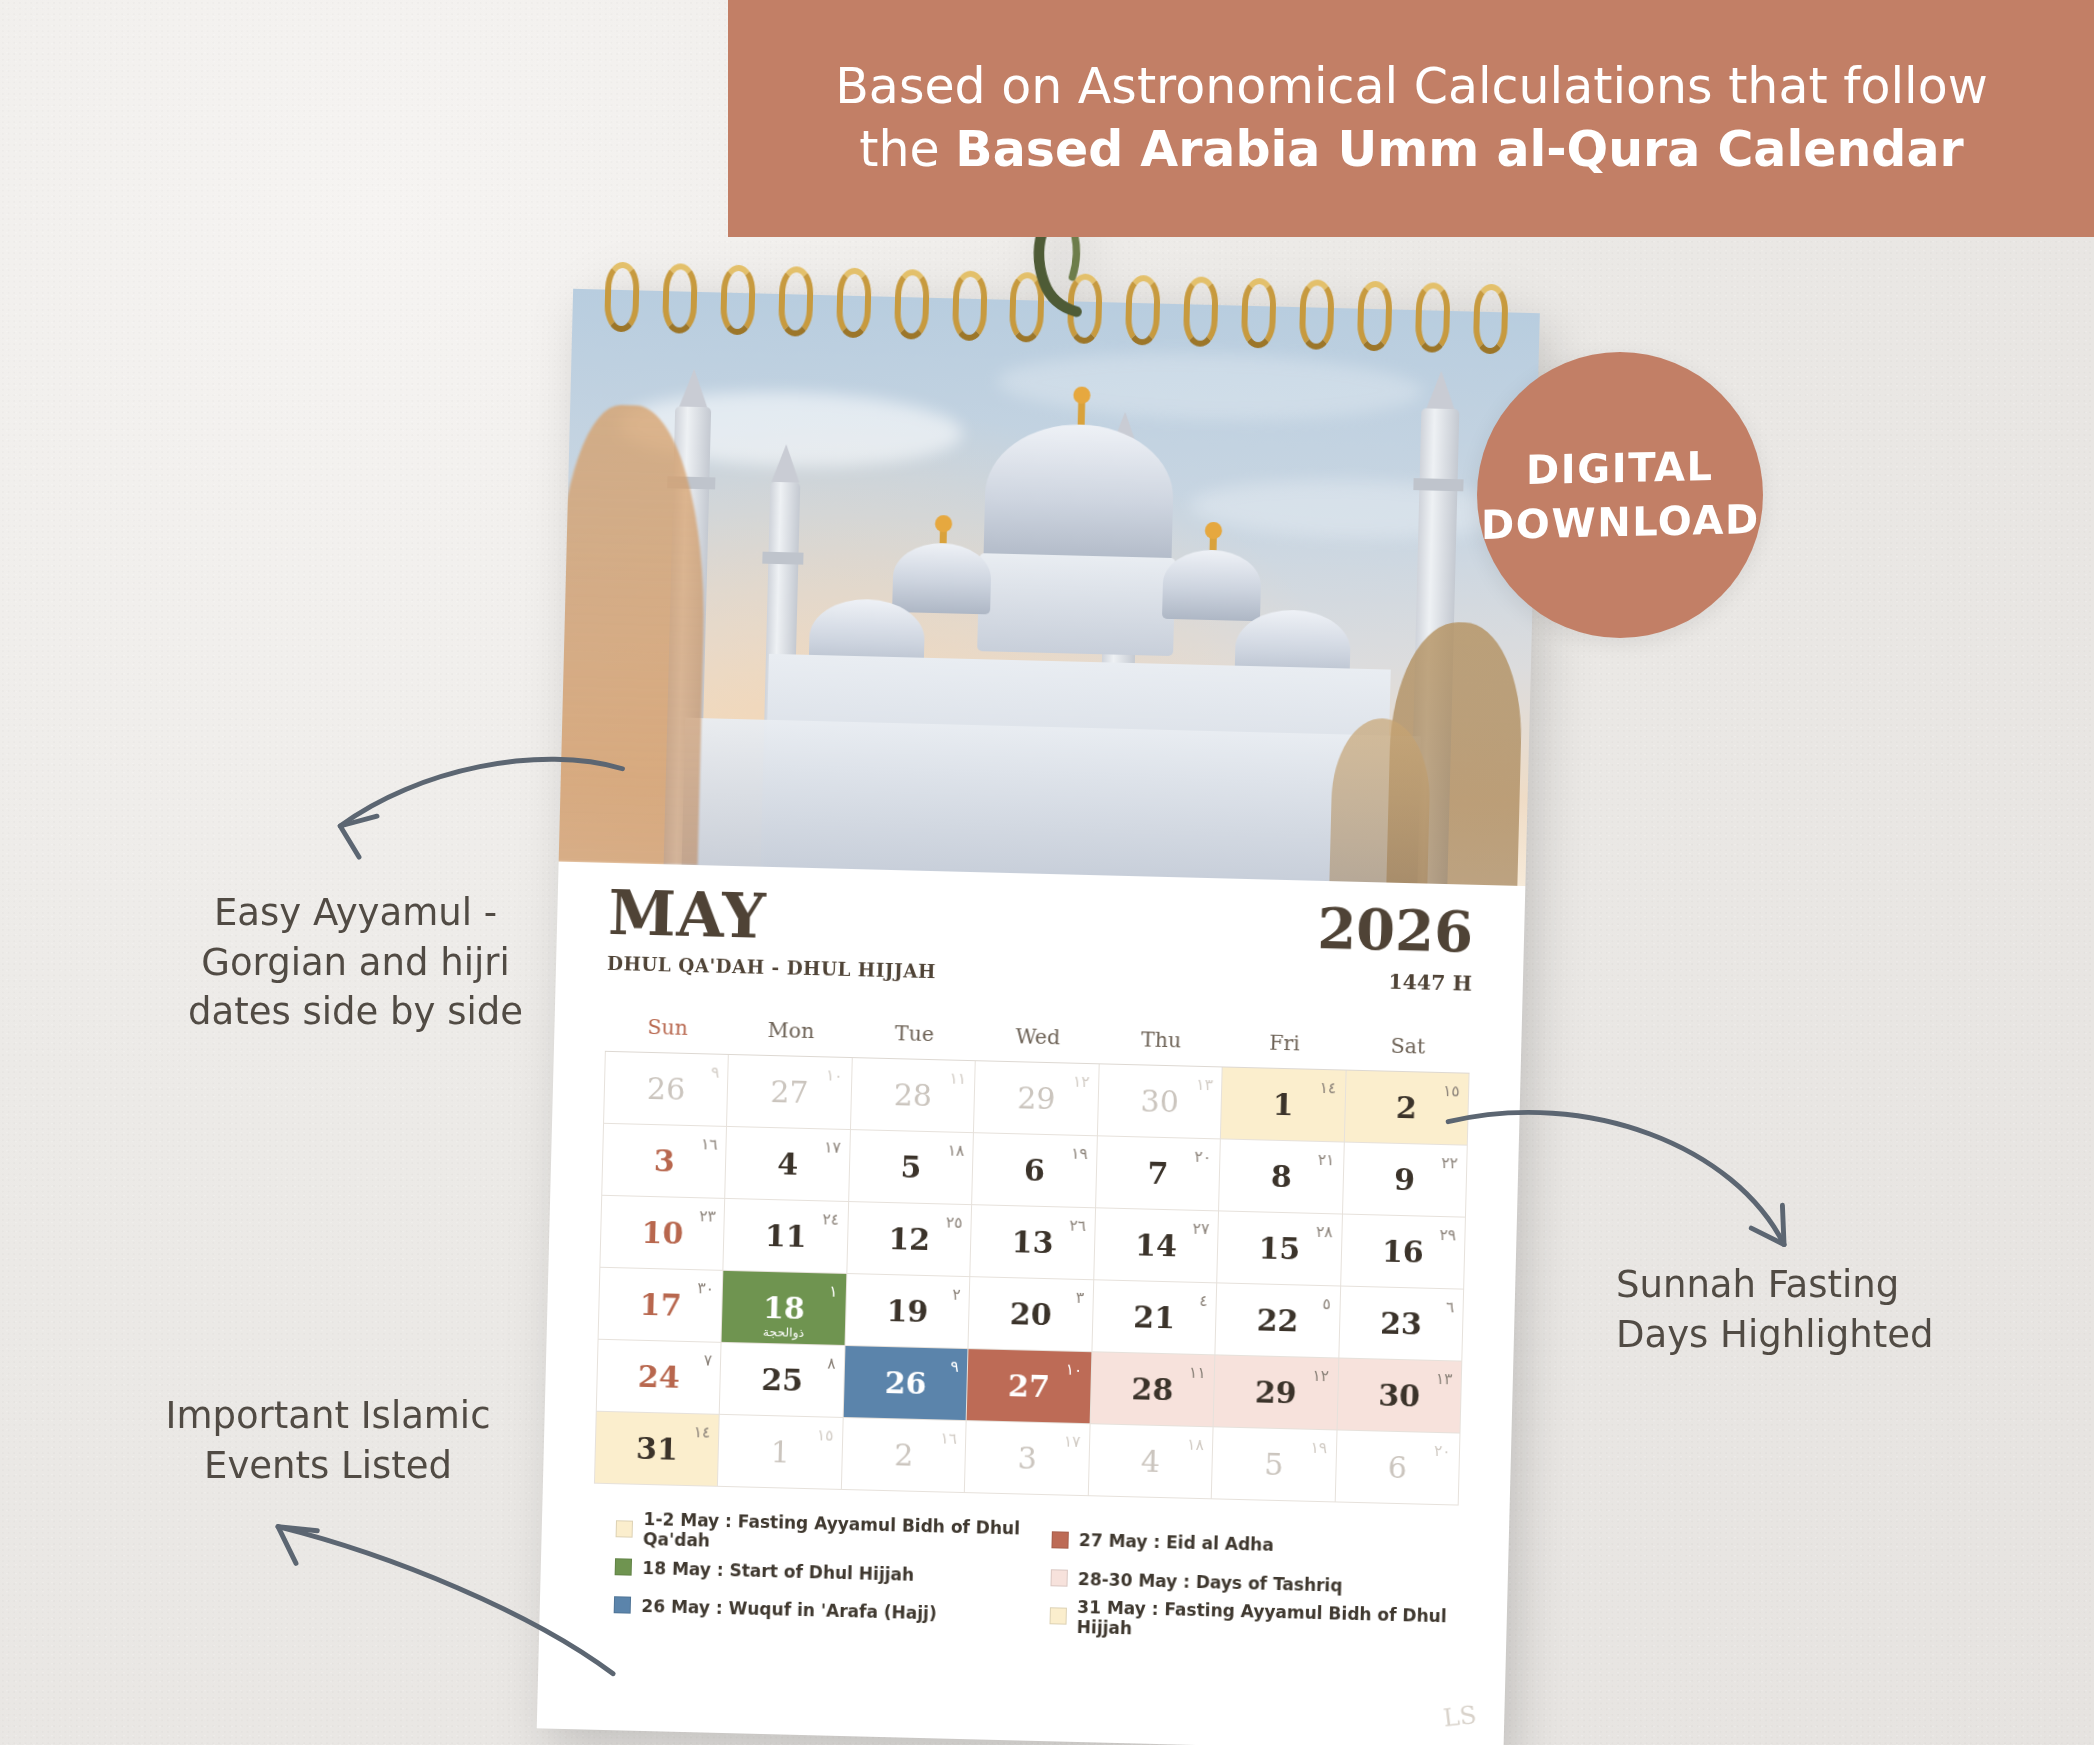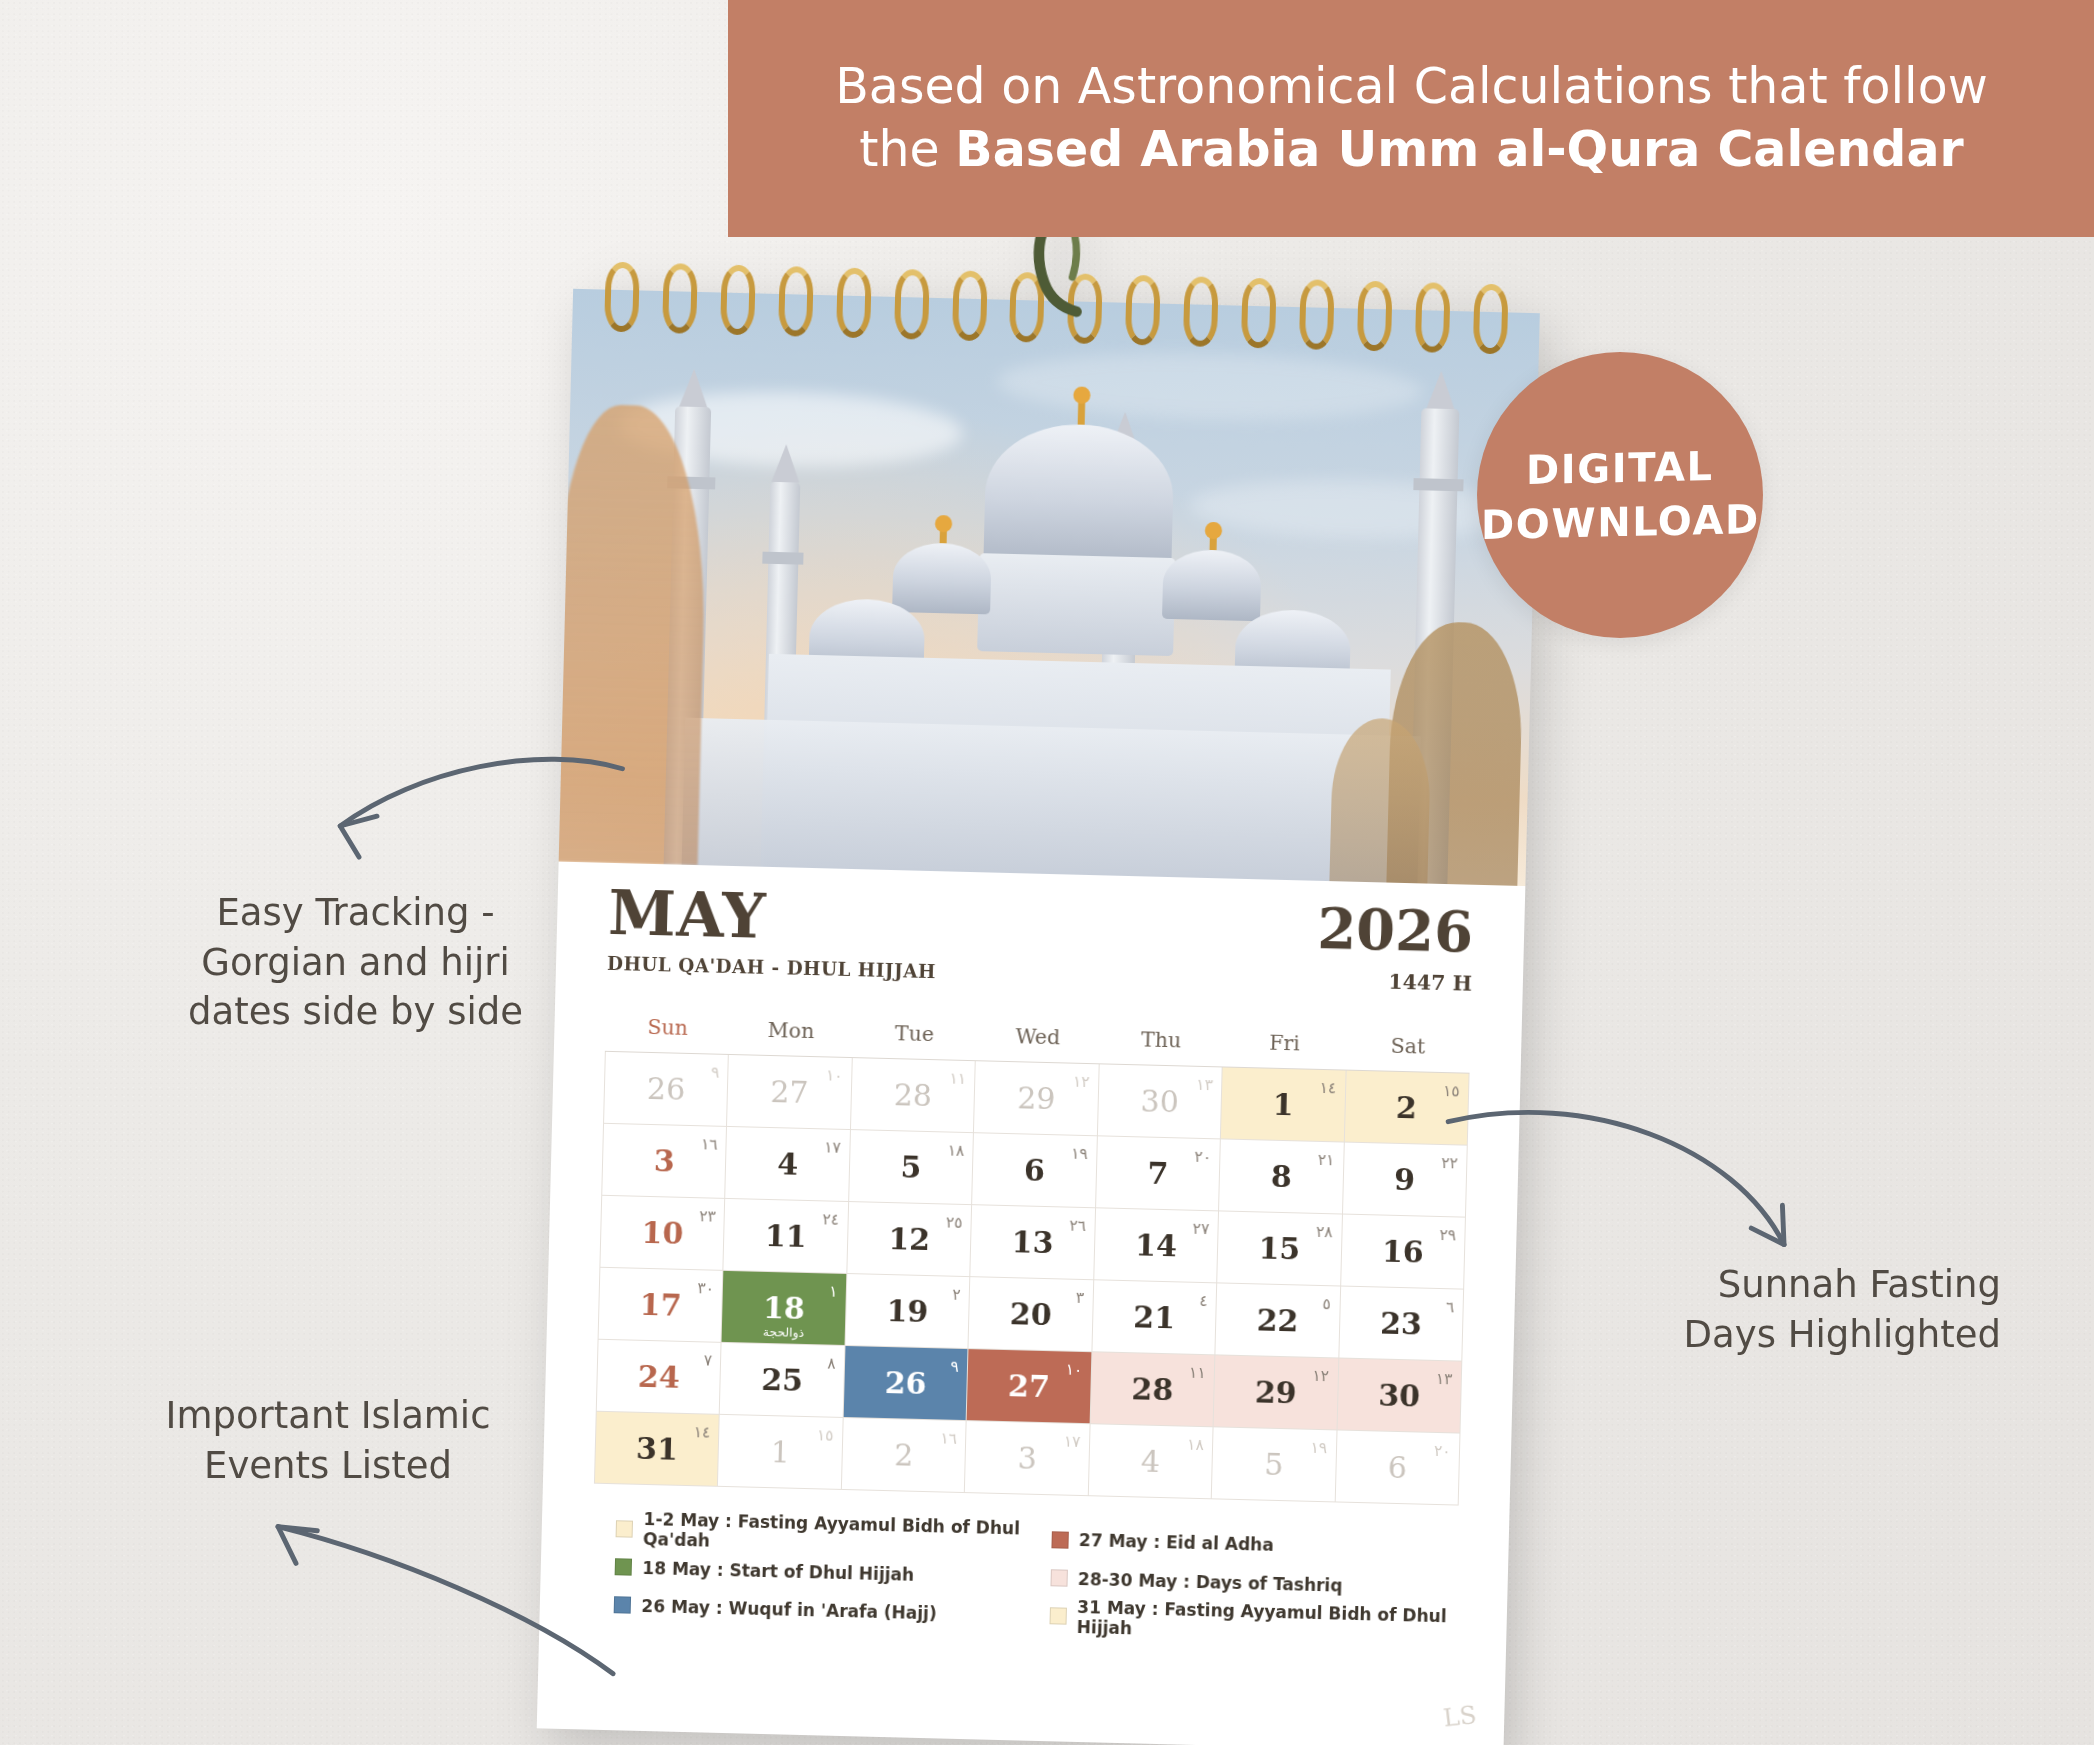--- a/index.html
+++ b/index.html
@@ -151,21 +151,21 @@
   
   #legend{ margin-top:24.5px; display:grid; grid-template-columns:1fr 1fr; gap:8.2px 29.5px; padding-left:23px;}
   .lg{ display:flex; align-items:center; gap:10.6px; font-size:17px; color:#3f382f; font-family:"DejaVu Sans", sans-serif; font-weight:600;}
   .sw{ width:17px; height:17px; flex:0 0 17px; border:0.8px solid rgba(0,0,0,.12);}
   #wmark{ position:absolute; right:28px; bottom:21px; font-family:"DejaVu Serif", serif; font-size:24.5px; color:#d8d2ca; transform:rotate(-8deg);}
 
   
   .ann{ position:absolute; color:#514b44; font-size:37px; line-height:1.34; font-family:"DejaVu Sans", sans-serif; z-index:50;}
   #ann1{ left:151px; top:888px; width:409px; text-align:center;}
   #ann2{ left:115px; top:1391px; width:426px; text-align:center;}
-  #ann3{ left:1616px; top:1260px; width:385px; text-align:right;}
+  #ann3{ left:1616px; top:1260px; width:385px; text-align:left;}
   .arrowsvg{ position:absolute; z-index:49; }
 </style>
 </head>
 <body>
 
 <div id="wall"></div>
 
 <div id="banner">
   <div class="btxt">
     <span>Based on Astronomical Calculations that follow</span><br>
@@ -565,21 +565,21 @@
       <div class="coil" style="left: 785px;"></div>
       <div class="coil" style="left: 843px;"></div>
       <div class="coil" style="left: 901px;"></div>
     </div>
   <svg id="hook" viewBox="0 0 128 150">
     <path d="M64 8 C40 30 34 70 48 104 C56 124 72 134 88 138" fill="none" stroke="#4e5b36" stroke-width="13" stroke-linecap="round"></path>
     <path d="M60 6 C84 26 92 62 82 96" fill="none" stroke="#6d7d4b" stroke-width="9" stroke-linecap="round"></path>
   </svg>
 </div>
 
-<div class="ann" id="ann1">Easy Tracking - Gorgian and hijri dates side by side</div>
+<div class="ann" id="ann1">Easy Ayyamul - Gorgian and hijri dates side by side</div>
 <div class="ann" id="ann2">Important Islamic Events Listed</div>
 <div class="ann" id="ann3">Sunnah Fasting Days Highlighted</div>
 
 <svg class="arrowsvg" style="left:295px;top:736px;width:344px;height:180px;" viewBox="0 0 420 220">
   <path d="M400 40 C300 10 150 40 55 110" fill="none" stroke="#5c6672" stroke-width="6" stroke-linecap="round"></path>
   <path d="M55 110 L100 98 M55 110 L78 148" fill="none" stroke="#5c6672" stroke-width="6" stroke-linecap="round"></path>
 </svg>
 
 <svg class="arrowsvg" style="left:245px;top:1498px;width:393px;height:188px;" viewBox="0 0 480 230">
   <path d="M450 215 C350 140 180 70 40 35" fill="none" stroke="#5c6672" stroke-width="6" stroke-linecap="round"></path>

